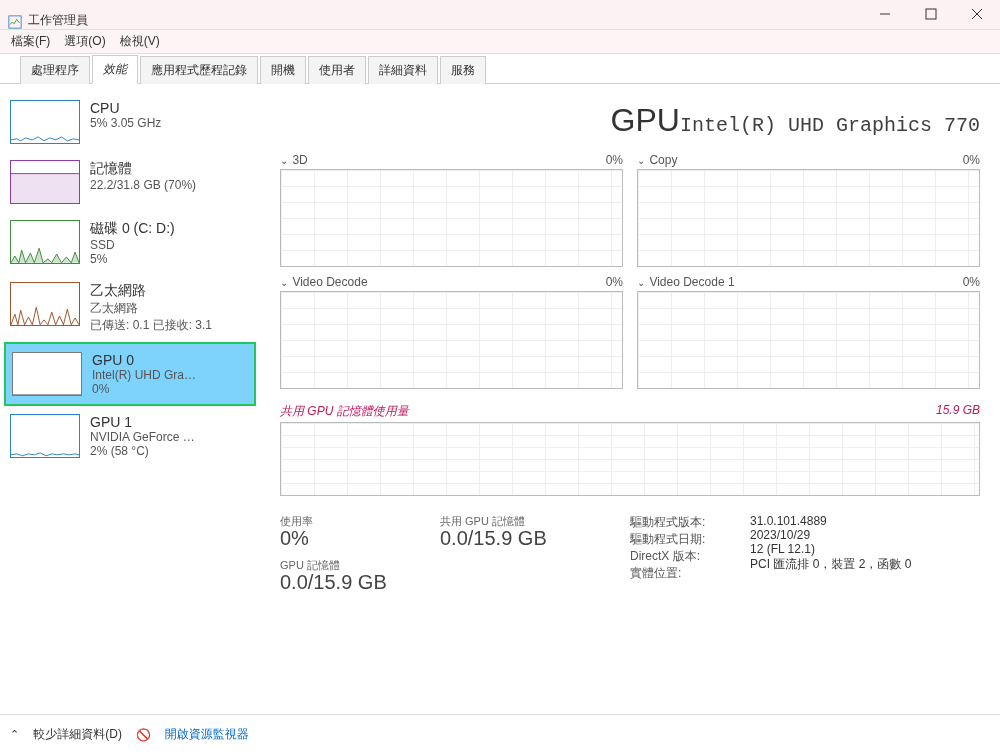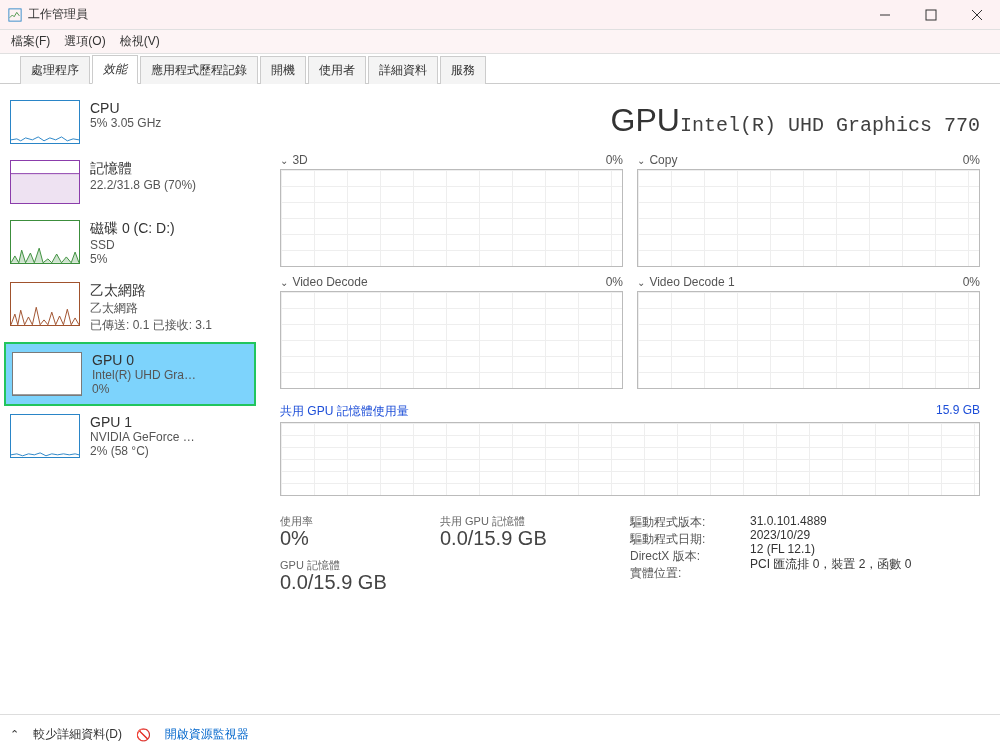--- a/index.html
+++ b/index.html
@@ -1,19 +1,19 @@
 <!DOCTYPE html>
 <html><head>
 <meta charset="utf-8">
 <style>
 * { box-sizing: border-box; margin: 0; padding: 0; font-family: "Microsoft JhengHei", "Segoe UI", sans-serif; }
 body { background: #fff; width: 1000px; height: 754px; overflow: hidden; font-size: 13px; color: #333; }
 
 
-.titlebar { height: 30px; background: #fdf2f3; display: flex; align-items: center; padding: 0 0 0 8px; border-bottom: 1px solid #e0e0e0; }
+.titlebar { height: 30px; background: #fdf2f3; display: flex; align-items: flex-end; padding: 0 0 0 8px; border-bottom: 1px solid #e0e0e0; }
 .titlebar .icon-tm { width:14px; height:14px; margin-right:6px; }
 .titlebar .title { font-size: 12px; flex: 1; }
 .titlebar .win-ctrl { width: 46px; height: 30px; display: flex; align-items: center; justify-content: center; font-size: 14px; cursor: default; }
 .titlebar .win-ctrl svg { width:12px; height:12px; }
 
 
 .menubar { height: 24px; background: #fdf4f5; display: flex; align-items: center; padding: 0 4px; font-size: 12px; border-bottom: 1px solid #e0e0e0; }
 .menubar .menu-item { padding: 3px 7px; cursor: default; }
 
 
@@ -50,21 +50,21 @@
 .gbox .glabel .chev { margin-right:4px; font-size:10px;}
 .gbox .chart { height:98px; border:1px solid #bbb; position:relative; background:#fff; }
 
 .chart-grid { position:absolute; inset:0;
   background-image:
     linear-gradient(to right, #eee 1px, transparent 1px),
     linear-gradient(to bottom, #eee 1px, transparent 1px);
   background-size: 33px 16px;
 }
 
-.shared-box .glabel { display:flex; justify-content:space-between; font-size:12px; color:#1d4ed8; margin-bottom:2px; }
+.shared-box .glabel { display:flex; justify-content:space-between; font-size:12px; color:#be185d; margin-bottom:2px;font-style:italic; }
 .shared-box .chart { height:74px; border:1px solid #bbb; position:relative; }
 .shared-box { margin-bottom:18px; }
 
 .stats { display:grid; grid-template-columns: 160px 190px 120px auto; row-gap:3px; font-size:12px; color:#555; }
 .stats .lab { font-size:11px; color:#666; }
 .stats .val-big { font-size:20px; color:#444; margin-top:-2px; margin-bottom:8px;}
 .stats .kv-lab { font-size:12px; color:#555;}
 .stats .kv-val { font-size:12px; color:#333;}
 
 

